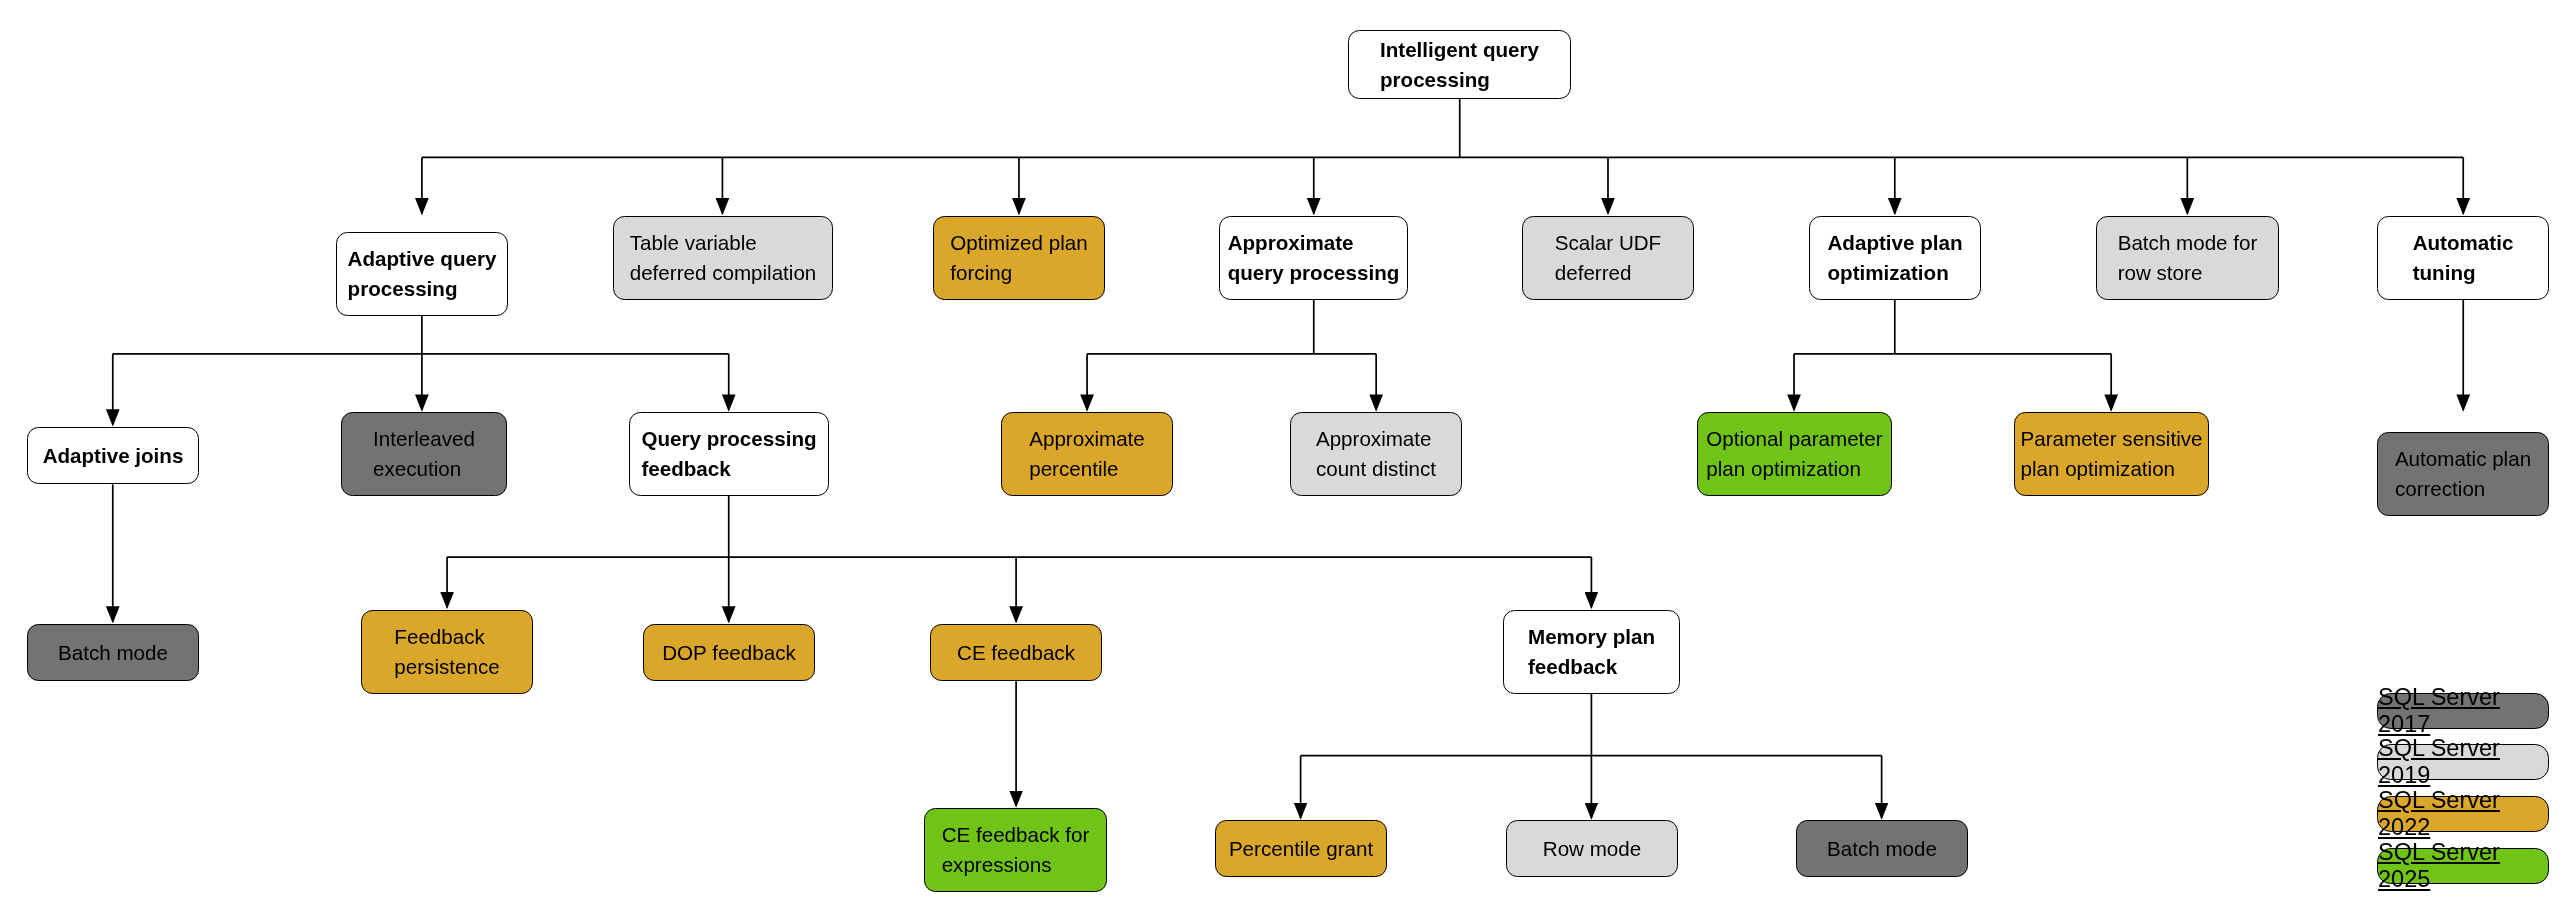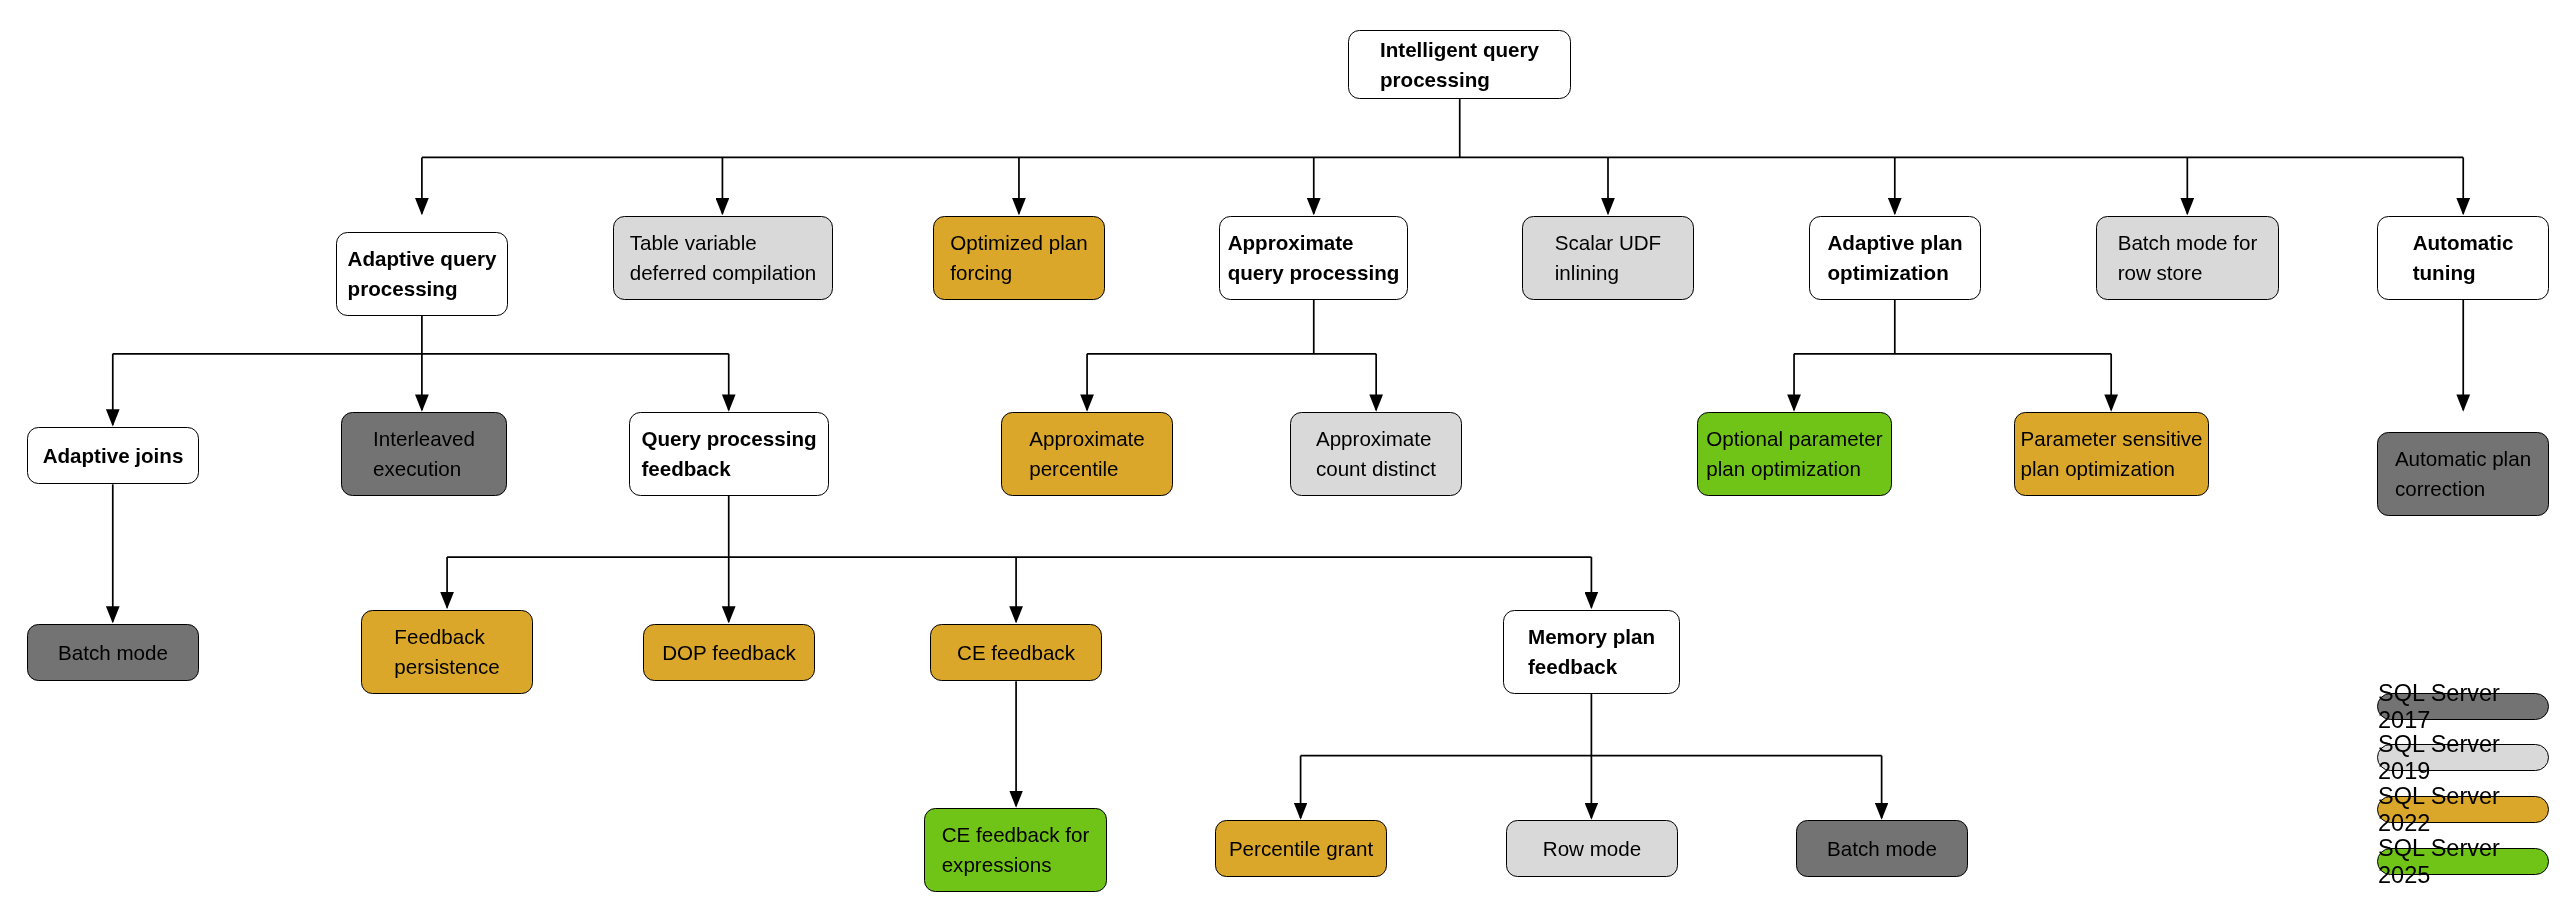--- a/index.html
+++ b/index.html
@@ -15,23 +15,23 @@
     border:1.7px solid #000;border-radius:11.4px;background:#ffffff;
     font-size:20.6px;line-height:1.45;padding:2.3px 4.6px;
   }
   .node span{white-space:pre-line;display:block;}
   .plain{font-weight:bold;}
   .v2017{background:#737373;}
   .v2019{background:#d9d9d9;}
   .v2022{background:#dba72b;}
   .v2025{background:#70c417;}
   .legend-item{
-    position:absolute;box-sizing:border-box;width:172px;height:27px;
+    position:absolute;box-sizing:border-box;width:172px;height:36px;
     display:flex;align-items:center;justify-content:center;
-    border:1.7px solid #000;border-radius:13.7px;font-size:23.5px;font-weight:normal;
+    border:1.7px solid #000;border-radius:13.7px;font-size:23.5px;font-weight:normal;text-decoration:underline;
   }
 </style>
 </head>
 <body>
 
 <div id="diagram">
 
   <svg class="wires" width="2576" height="916" viewBox="0 0 4500 1600">
     <defs>
       <marker id="arrow" viewBox="0 0 10 8" refX="9" refY="4" markerWidth="10" markerHeight="8" orient="auto">
@@ -101,21 +101,21 @@
   <div class="node v2022" style="left:933px;top:216px;width:172px;height:84px">
       <span>Optimized plan
 forcing</span>
     </div>
   <div class="node plain" style="left:1219px;top:216px;width:189px;height:84px">
       <span>Approximate
 query processing</span>
     </div>
   <div class="node v2019" style="left:1522px;top:216px;width:172px;height:84px">
       <span>Scalar UDF
-inlining</span>
+deferred</span>
     </div>
   <div class="node plain" style="left:1809px;top:216px;width:172px;height:84px">
       <span>Adaptive plan
 optimization</span>
     </div>
   <div class="node v2019" style="left:2096px;top:216px;width:183px;height:84px">
       <span>Batch mode for
 row store</span>
     </div>
   <div class="node plain" style="left:2377px;top:216px;width:172px;height:84px">

